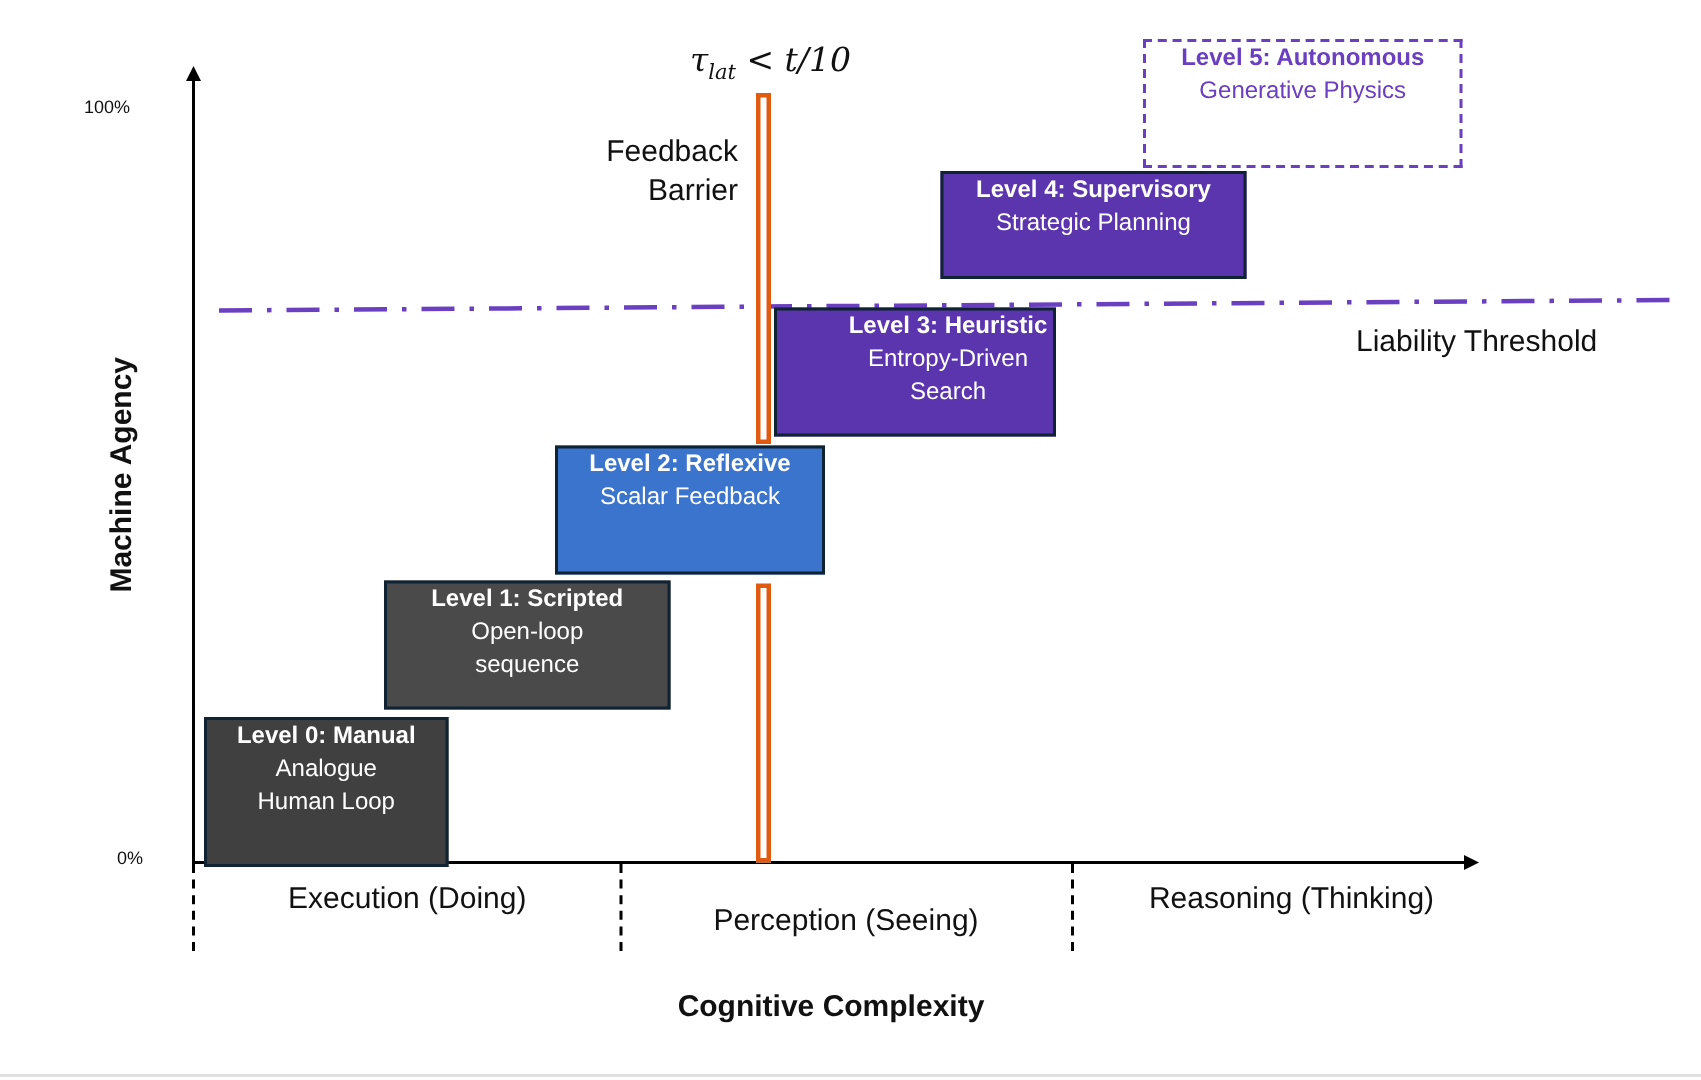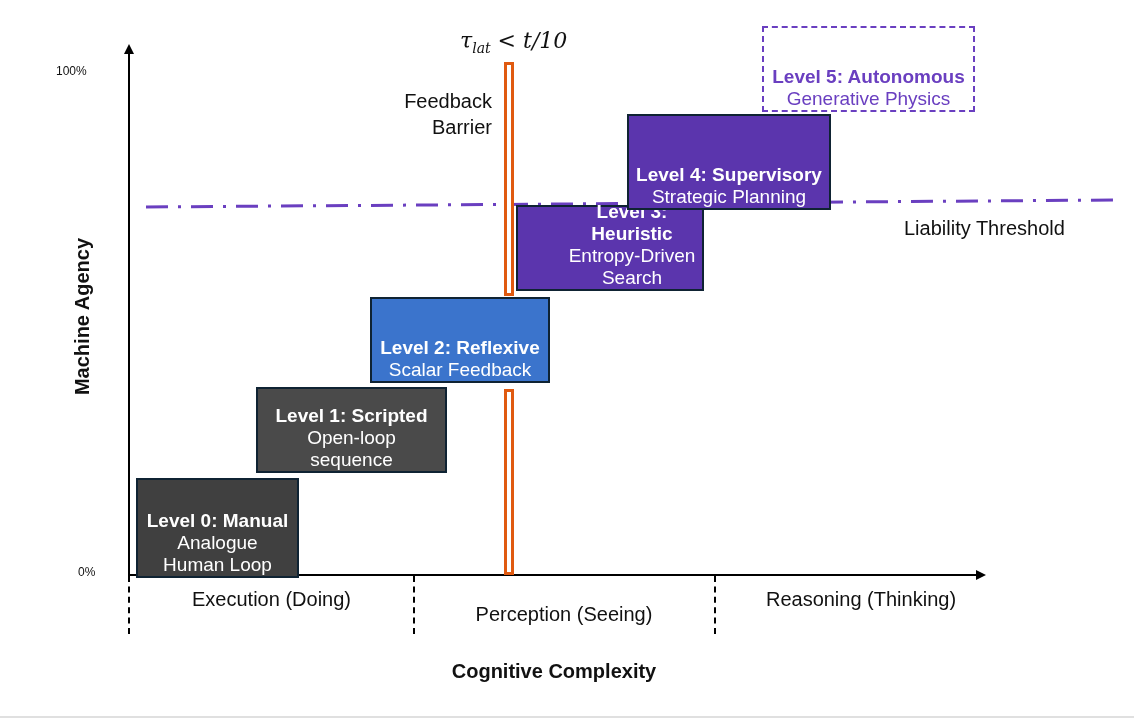--- a/index.html
+++ b/index.html
@@ -11,23 +11,23 @@
     border-left:5px solid transparent; border-right:5px solid transparent; border-bottom:10px solid #000; }
   .axis-x { left:128px; top:574px; width:850px; height:2px; background:#000; }
   .axis-x-arrow { left:976px; top:570px; width:0; height:0;
     border-top:5px solid transparent; border-bottom:5px solid transparent; border-left:10px solid #000; }
   .tick-label { font-size:12px; color:#111; }
   .ylabel { left:-13px; top:305px; width:190px; text-align:center; font-size:20px; font-weight:bold;
     transform:rotate(-90deg); }
   .xlabel { left:354px; top:660px; width:400px; text-align:center; font-size:20px; font-weight:bold; }
   .divider { width:0; border-left:2px dashed #000; top:576px; height:58px; }
   .region { top:588px; font-size:20px; text-align:center; color:#111; }
-  .box { text-align:center; color:#fff; font-size:19px; line-height:22px;
+  .box { text-align:center; color:#fff; font-size:16px; line-height:22px;
          border:2px solid #0f2333; box-sizing:border-box; display:flex; flex-direction:column;
-         justify-content:flex-end; align-items:center; }
+         justify-content:flex-start; align-items:center; }
   .box .t { font-weight:bold; }
   .box.l5 { border:2px dashed #6a3fc0; background:#fff; color:#6a3fc0; }
   .barrier { width:10px; border:3px solid #e05a10; background:#fff; box-sizing:border-box; }
   .barrier-label { left:372px; top:88px; width:120px; text-align:right; font-size:20px; line-height:26px; }
   .formula { left:440px; top:28px; font-family:"DejaVu Serif", serif; font-style:italic; font-size:22px;margin-left:20px; }
   .formula sub { font-size:14px; }
   .threshold-label { left:904px; top:217px; font-size:20px; }
   .bottom-rule { left:0; top:716px; width:1134px; height:2px; background:#e0e0e0; }
   svg.threshold { left:0; top:0; }
 </style>
@@ -79,21 +79,21 @@
 </div>
 <div class="abs box" style="left:370px;top:297px;width:180px;height:86px;background:#3b74cc;">
   <div class="t">Level 2: Reflexive</div>
   <div>Scalar Feedback</div>
 </div>
 <div class="abs box" style="left:516px;top:205px;width:188px;height:86px;background:#5b35ad;padding-left:44px;">
   <div class="t">Level 3: Heuristic</div>
   <div>Entropy-Driven</div>
   <div>Search</div>
 </div>
-<div class="abs box" style="left:627px;top:114px;width:204px;height:96px;background:#5b35ad;">
+<div class="abs box" style="left:627px;top:114px;width:204px;height:72px;background:#5b35ad;">
   <div class="t">Level 4: Supervisory</div>
   <div>Strategic Planning</div>
 </div>
 <div class="abs box l5" style="left:762px;top:26px;width:213px;height:86px;">
   <div class="t">Level 5: Autonomous</div>
   <div>Generative Physics</div>
 </div>
 
 <div class="abs bottom-rule"></div>
 

